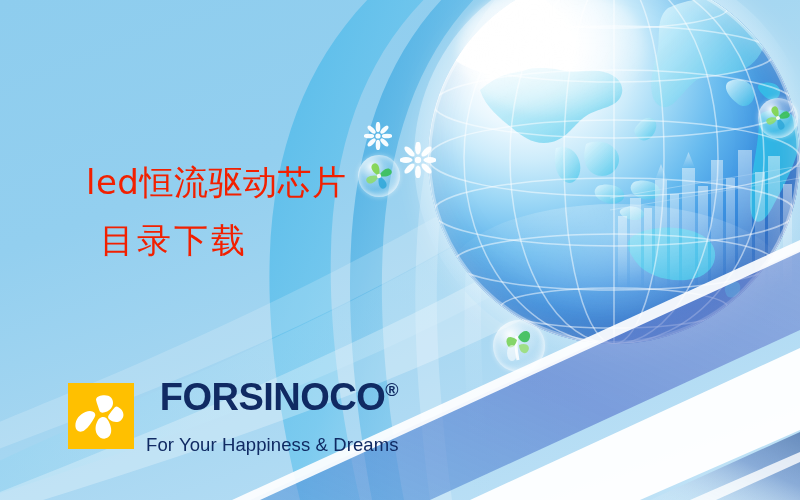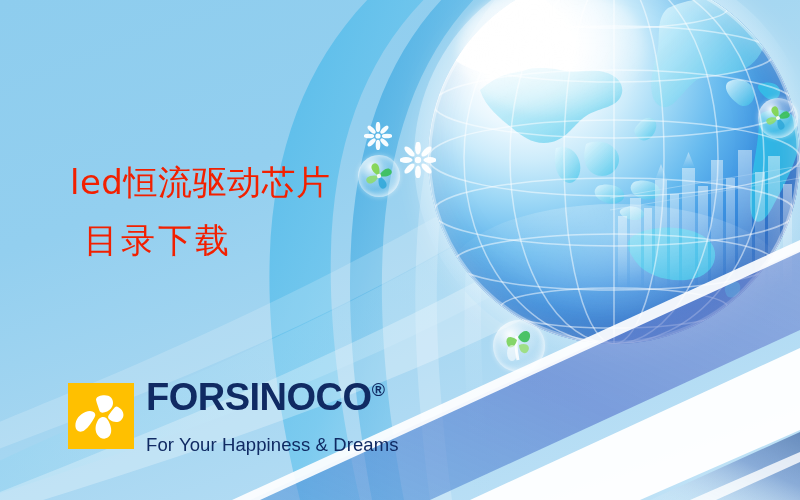--- a/index.html
+++ b/index.html
@@ -39,30 +39,30 @@
     background:radial-gradient(ellipse at 40% 40%, rgba(255,255,255,.95) 0%, rgba(255,255,255,.45) 52%, rgba(255,255,255,0) 78%);
     filter:blur(4px);
   }
   #globe-shadow-bottom{
     position:absolute;left:18px;top:232px;width:340px;height:150px;border-radius:50%;
     background:radial-gradient(ellipse at 50% 20%, rgba(255,255,255,.34) 0%, rgba(255,255,255,0) 70%);
   }
 
   
   #headline{
-    position:absolute;left:70px;top:165px;
+    position:absolute;left:86px;top:165px;
     color:#f22000;
     font-family:"DejaVu Sans","Liberation Sans",sans-serif;
     font-size:34px;line-height:1.0;font-weight:400;
     letter-spacing:.5px;white-space:nowrap;
   }
   #headline .l2{display:block;margin-top:24px;margin-left:14px;letter-spacing:3px;}
 
   
-  #logo{position:absolute;left:68px;top:378px;display:flex;align-items:center;}
+  #logo{position:absolute;left:68px;top:378px;display:flex;align-items:center;text-align:right;}
   #logo-mark{
     position:relative;width:66px;height:66px;background:#ffc000;flex:0 0 auto;
   }
   #logo-mark svg{position:absolute;left:0;top:0;}
   #logo-text{margin-left:12px;line-height:1;}
   #logo-name{
     color:#102a63;font-weight:bold;font-size:38px;letter-spacing:-.5px;
     font-family:"Liberation Sans","DejaVu Sans",sans-serif;white-space:nowrap;
   }
   #logo-name .reg{font-size:18px;vertical-align:super;letter-spacing:0;}

